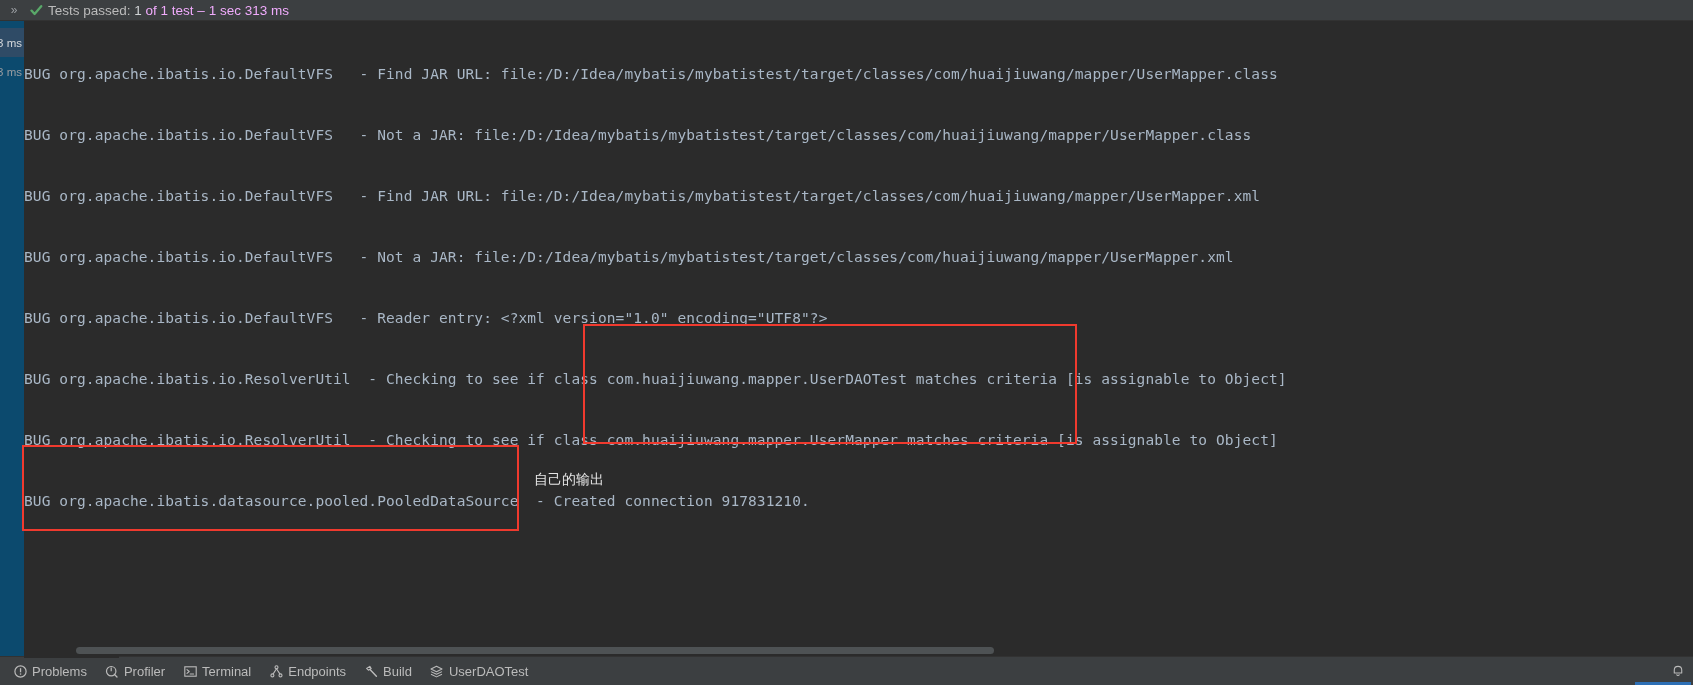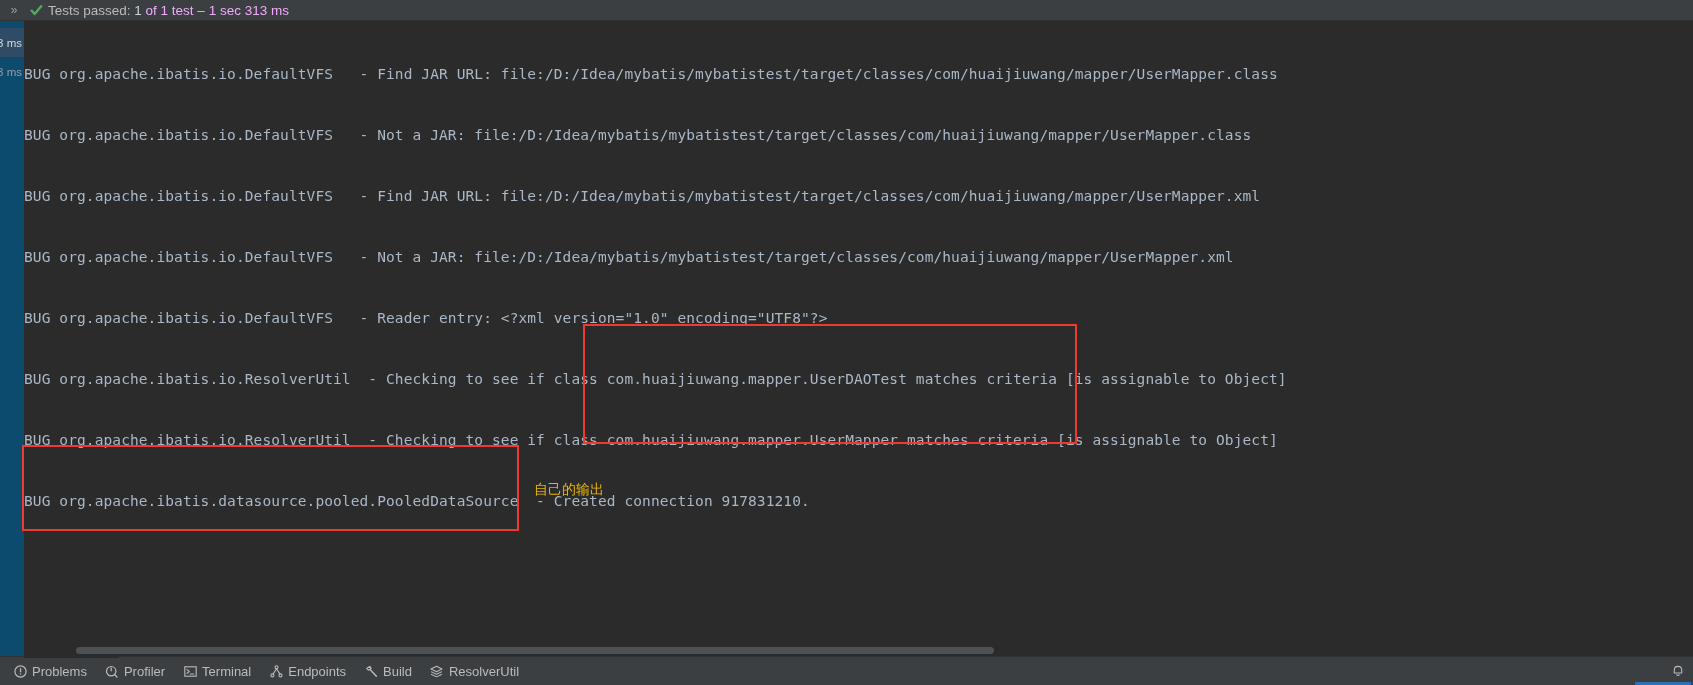--- a/index.html
+++ b/index.html
@@ -117,22 +117,22 @@
     border: 2px solid #f03a2e;
     pointer-events: none;
     z-index: 5;
   }
   #redbox-sql   { left: 583px;  top: 303px;  width: 494px; height: 120px; }
   #redbox-out   { left: 22px;   top: 424px;  width: 497px; height: 86px;  }
 
   .annotation {
     position: absolute;
     left: 534px;
-    top: 460px;
-    color: #eab308;
+    top: 450px;
+    color: #e5e5e5;
     font-family: "DejaVu Sans", "Liberation Sans", sans-serif;
     font-size: 14px;
     z-index: 6;
     white-space: nowrap;
   }
 
   
   .hscroll-track {
     position: absolute;
     left: 24px;
@@ -338,21 +338,21 @@
     </div>
 
     <div class="tool-btn">
       <span class="tool-ico">
         <svg width="13" height="13" viewBox="0 0 13 13">
           <path d="M6.5 1.3 L12 4 L6.5 6.7 L1 4 Z" fill="none" stroke="#bbbbbb" stroke-width="1.05" stroke-linejoin="round"></path>
           <path d="M1 6.6 L6.5 9.3 L12 6.6" fill="none" stroke="#bbbbbb" stroke-width="1.05" stroke-linejoin="round"></path>
           <path d="M1 9.2 L6.5 11.9 L12 9.2" fill="none" stroke="#bbbbbb" stroke-width="1.05" stroke-linejoin="round"></path>
         </svg>
       </span>
-      <span>ResolverUtil</span>
+      <span>UserDAOTest</span>
     </div>
 
     <div class="bottom-right">
       <span class="tool-ico">
         <svg width="15" height="15" viewBox="0 0 15 15">
           <path d="M7.5 2 C10 2 11.5 3.6 11.5 6 L11.5 9.2 L3.5 9.2 L3.5 6 C3.5 3.6 5 2 7.5 2 Z" fill="none" stroke="#bbbbbb" stroke-width="1.15" stroke-linejoin="round"></path>
           <path d="M6.2 11 C6.6 12.1 8.4 12.1 8.8 11" fill="none" stroke="#bbbbbb" stroke-width="1.15" stroke-linecap="round"></path>
         </svg>
       </span>
     </div>

